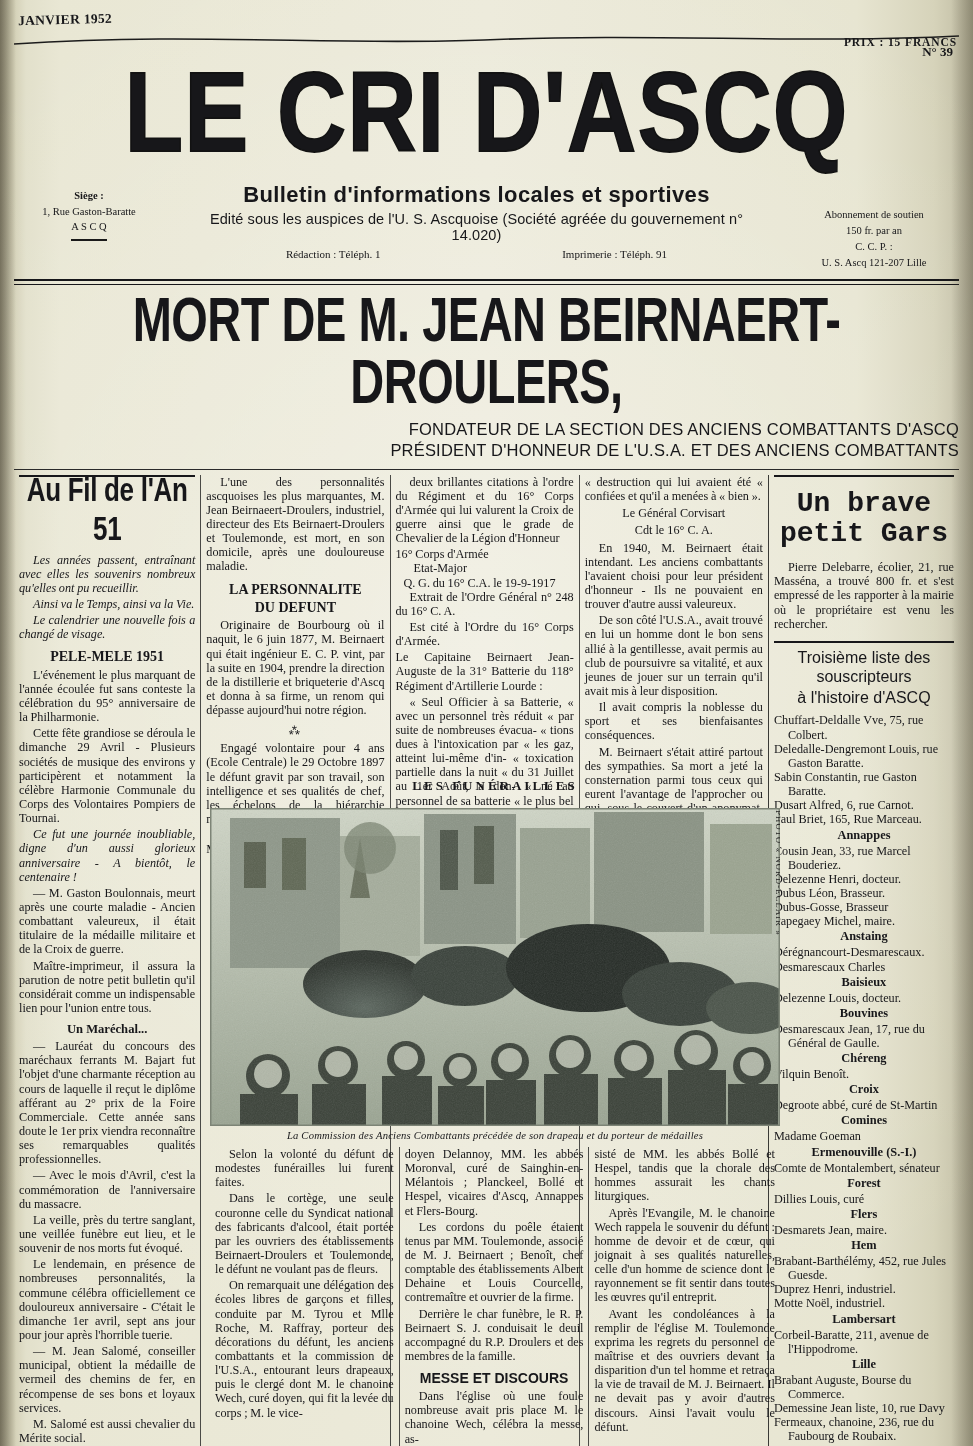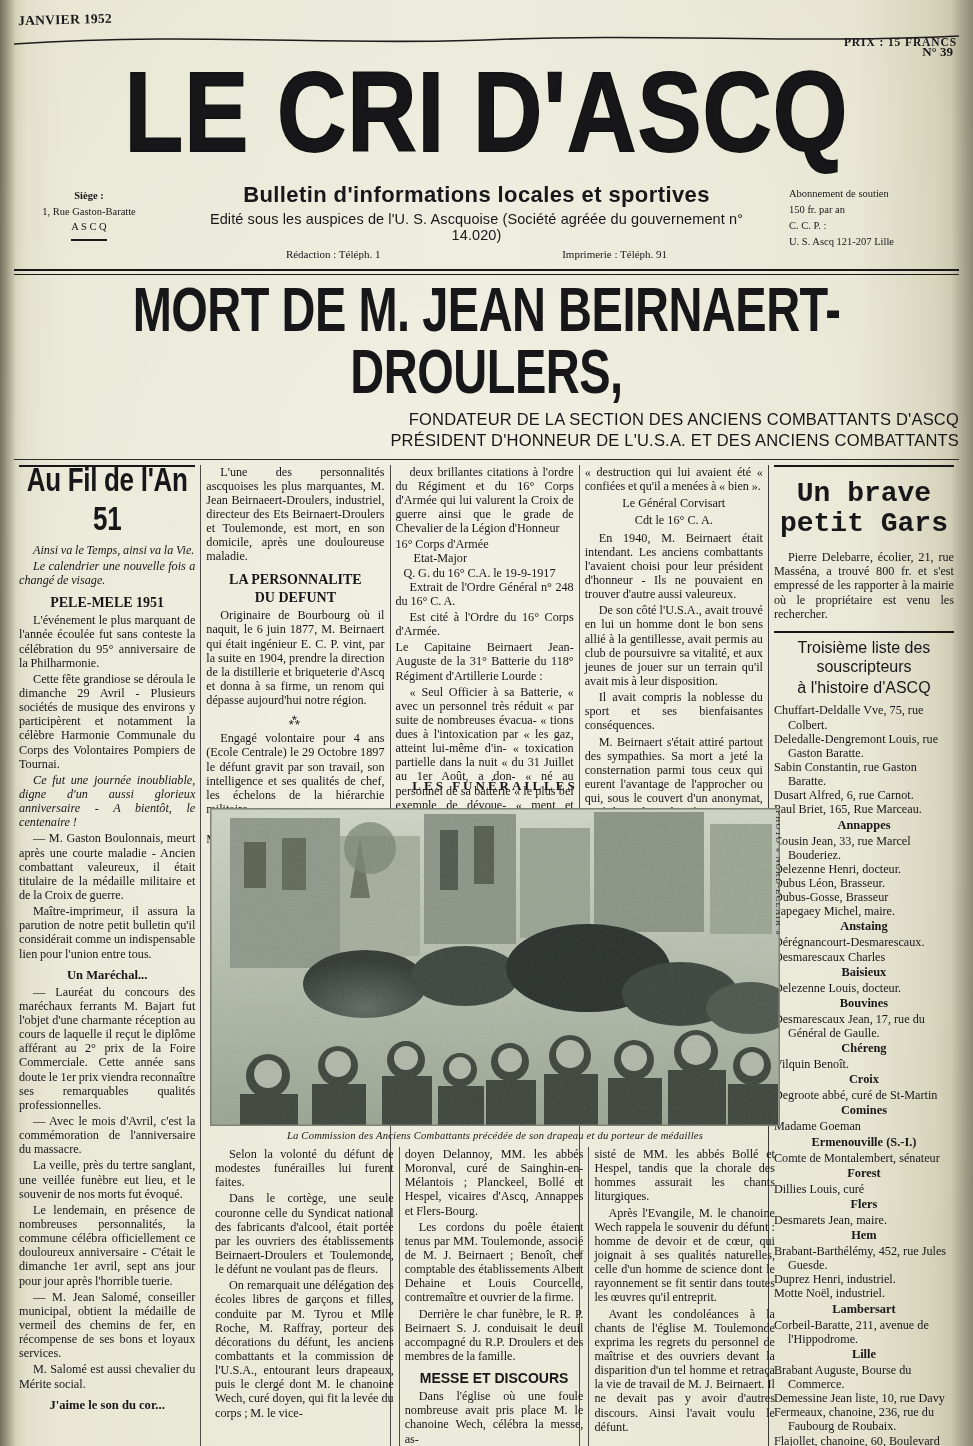--- a/index.html
+++ b/index.html
@@ -50,21 +50,21 @@
   }
 
   .mhead{display:flex;align-items:flex-start;margin-top:8px;gap:31px;}
   .mside{width:150px;text-align:center;font-size:10.5px;line-height:1.45;padding-top:6px;}
   .mside .b{font-weight:bold;}
   .mside .rule{width:36px;height:2px;background:#1a1a1a;margin:5px auto 0;}
   .mcenter{flex:1;text-align:center;}
   .mc1{font-family:"Liberation Sans",sans-serif;font-weight:bold;font-size:22px;letter-spacing:.4px;}
   .mc2{font-family:"Liberation Sans",sans-serif;font-size:14.5px;margin-top:3px;letter-spacing:.1px;}
   .mc3{display:flex;justify-content:space-around;font-size:11px;margin-top:5px;}
-  .msideR{width:170px;text-align:left;font-size:10.5px;line-height:1.5;padding-top:4px;}
+  .msideR{width:170px;text-align:center;font-size:10.5px;line-height:1.5;padding-top:4px;margin-top:21px;}
 
   .dblrule{border-top:2.5px solid #17171a;border-bottom:1px solid #17171a;height:3px;margin-top:9px;}
 
   
   .hl{
     font-family:"Liberation Sans",sans-serif;font-weight:bold;
     font-size:47px;line-height:1;letter-spacing:-.5px;text-align:center;
     transform:scaleY(1.32);transform-origin:50% 50%;
     margin:18px 0 22px;
   }
@@ -175,20 +175,21 @@
   <div class="hl">MORT DE M. JEAN BEIRNAERT-DROULERS,</div>
   <div class="sub">FONDATEUR DE LA SECTION DES ANCIENS COMBATTANTS D'ASCQ</div>
   <div class="sub">PRÉSIDENT D'HONNEUR DE L'U.S.A. ET DES ANCIENS COMBATTANTS</div>
   <div class="thinrule"></div>
 
   <div class="cols">
 
     <div class="col c1">
       <div class="boxrule"></div>
       <div class="kicker">Au Fil de l'An 51</div>
+      <p class="ital">Les années passent, entraînant avec elles les souvenirs nombreux qu'elles ont pu recueillir.</p>
       <p class="ital">Ainsi va le Temps, ainsi va la Vie.</p>
       <p class="ital">Le calendrier une nouvelle fois a changé de visage.</p>
       <div class="h-c">PELE-MELE 1951</div>
       <p>L'événement le plus marquant de l'année écoulée fut sans conteste la célébration du 95° anniversaire de la Philharmonie.</p>
       <p>Cette fête grandiose se déroula le dimanche 29 Avril - Plusieurs sociétés de musique des environs y participèrent et notamment la célèbre Harmonie Communale du Corps des Volontaires Pompiers de Tournai.</p>
       <p class="ital">Ce fut une journée inoubliable, digne d'un aussi glorieux anniversaire - A bientôt, le centenaire !</p>
       <p>— M. Gaston Boulonnais, meurt après une courte maladie - Ancien combattant valeureux, il était titulaire de la médaille militaire et de la Croix de guerre.</p>
       <p>Maître-imprimeur, il assura la parution de notre petit bulletin qu'il considérait comme un indispensable lien pour l'union entre tous.</p>
       <div class="h-s">Un Maréchal...</div>
       <p>— Lauréat du concours des maréchaux ferrants M. Bajart fut l'objet d'une charmante réception au cours de laquelle il reçut le diplôme afférant au 2° prix de la Foire Commerciale. Cette année sans doute le 1er prix viendra reconnaître ses remarquables qualités professionnelles.</p>
@@ -382,19 +383,19 @@
       <div class="bcol b2">
         <p style="text-indent:0">doyen Delannoy, MM. les abbés Moronval, curé de Sainghin-en-Mélantois ; Planckeel, Bollé et Hespel, vicaires d'Ascq, Annappes et Flers-Bourg.</p>
         <p>Les cordons du poêle étaient tenus par MM. Toulemonde, associé de M. J. Beirnaert ; Benoît, chef comptable des établissements Albert Dehaine et Louis Courcelle, contremaître et ouvrier de la firme.</p>
         <p>Derrière le char funèbre, le R. P. Beirnaert S. J. conduisait le deuil accompagné du R.P. Droulers et des membres de la famille.</p>
         <div class="msg">MESSE ET DISCOURS</div>
         <p>Dans l'église où une foule nombreuse avait pris place M. le chanoine Wech, célébra la messe, as-</p>
       </div>
       <div class="bcol b3">
         <p style="text-indent:0">sisté de MM. les abbés Bollé et Hespel, tandis que la chorale des hommes assurait les chants liturgiques.</p>
         <p>Après l'Evangile, M. le chanoine Wech rappela le souvenir du défunt : homme de devoir et de cœur, qui joignait à ses qualités naturelles, celle d'un homme de science dont le rayonnement se fit sentir dans toutes les œuvres qu'il entreprit.</p>
-        <p>Avant les condoléances à la chants de l'église M. Toulemonde exprima les regrets du personnel de maîtrise et des ouvriers devant la disparition d'un tel homme et retraça la vie de travail de M. J. Beirnaert. Il ne devait pas y avoir d'autres discours. Ainsi l'avait voulu le défunt.</p>
+        <p>Avant les condoléances à la remplir de l'église M. Toulemonde exprima les regrets du personnel de maîtrise et des ouvriers devant la disparition d'un tel homme et retraça la vie de travail de M. J. Beirnaert. Il ne devait pas y avoir d'autres discours. Ainsi l'avait voulu le défunt.</p>
       </div>
     </div>
   </div>
 
 </div>
 </div>
 
 </body></html>

